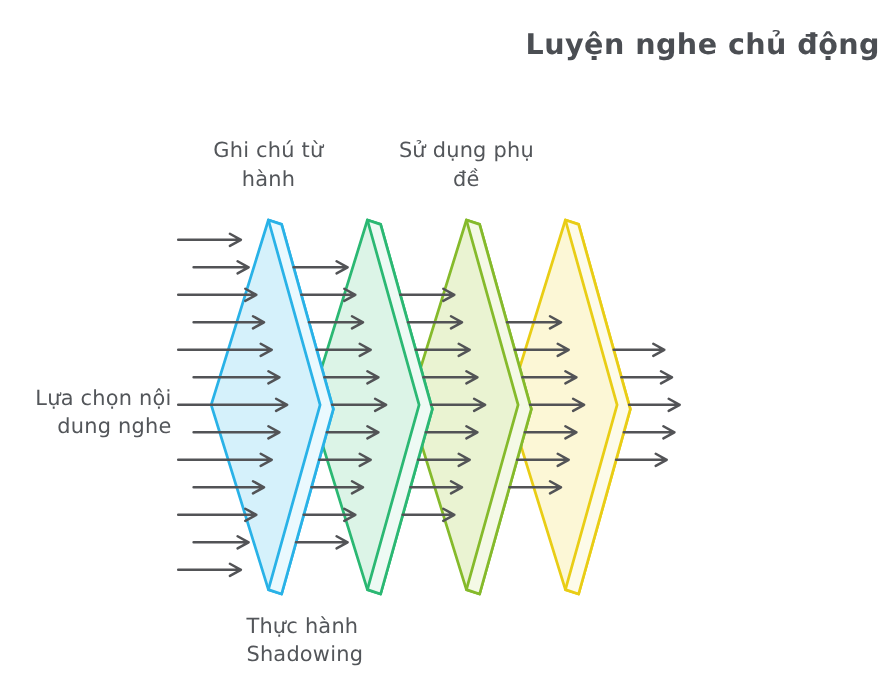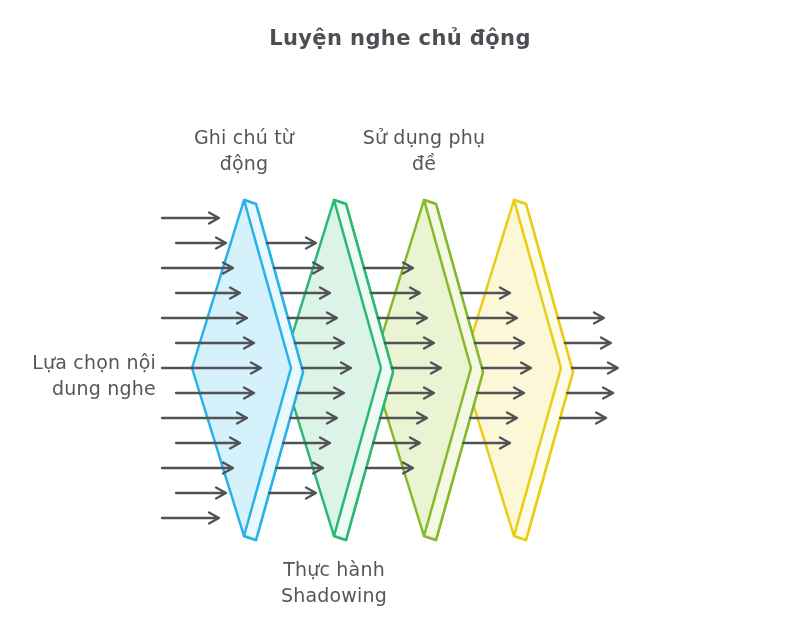--- a/index.html
+++ b/index.html
@@ -15,29 +15,29 @@
     position:absolute;
     color:#53565a;
     font-size:19px;
     line-height:26px;
     white-space:pre-line;
     letter-spacing:0.2px;
   }
   .title{
     position:absolute;
     left:0;top:26px;width:800px;
-    text-align:center;
-    font-size:21px;
+    text-align:right;
+    font-size:26px;
     font-weight:bold;
     color:#4b4e53;
     letter-spacing:0.4px;
   }
   .lbl.top-1   {left:134px; top:124px; width:220px; text-align:center;}
   .lbl.top-2   {left:314px; top:124px; width:220px; text-align:center;}
-  .lbl.bottom-1{left:224px; top:556px; width:220px; text-align:center;}
+  .lbl.bottom-1{left:224px; top:556px; width:220px; text-align:left;}
   .lbl.bottom-2{left:404px; top:556px; width:220px; text-align:center;}
   .lbl.input   {left:0px;   top:349px; width:156px; text-align:right;}
   .lbl.output  {left:638px; top:327px; width:150px; text-align:left;}
 </style>
 </head>
 <body>
 
 <div class="canvas">
 
   <svg id="diagram-svg" width="800" height="622" viewBox="0 0 800 622">
@@ -94,19 +94,19 @@
       <path d="M 571.9,368 L 617.9,368 M 607.9,362.5 L 617.9,368 L 607.9,373.5" fill="none" stroke="#525356" stroke-width="2.3" stroke-linecap="round" stroke-linejoin="round"></path>
       <path d="M 567.1,393 L 613.1,393 M 603.1,387.5 L 613.1,393 L 603.1,398.5" fill="none" stroke="#525356" stroke-width="2.3" stroke-linecap="round" stroke-linejoin="round"></path>
       <path d="M 560.1,418 L 606.1,418 M 596.1,412.5 L 606.1,418 L 596.1,423.5" fill="none" stroke="#525356" stroke-width="2.3" stroke-linecap="round" stroke-linejoin="round"></path>
     </svg>
 
   <div class="title">Luyện nghe chủ động</div>
 
   <div class="lbl input">Lựa chọn nội
 dung nghe</div>
   <div class="lbl top-1">Ghi chú từ
-động</div>
+hành</div>
   <div class="lbl bottom-1">Thực hành
 Shadowing</div>
   <div class="lbl top-2">Sử dụng phụ
 đề</div>
 
 </div>
 
 </body></html>

